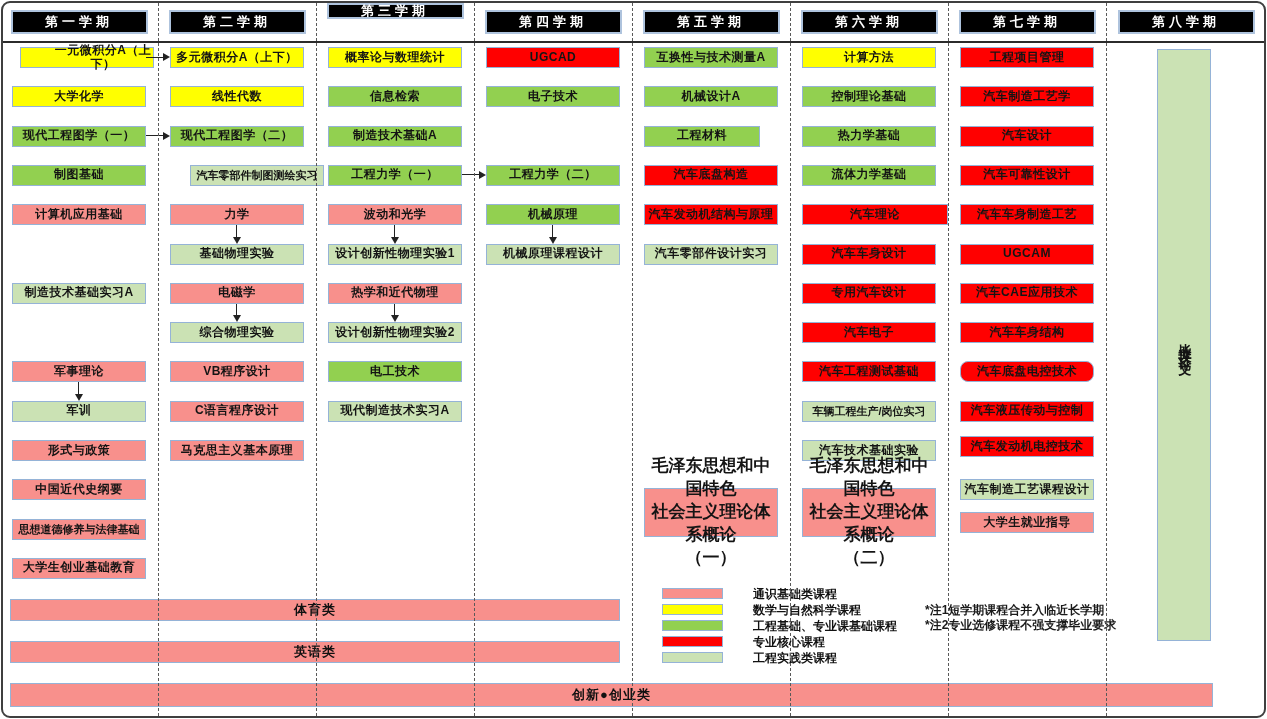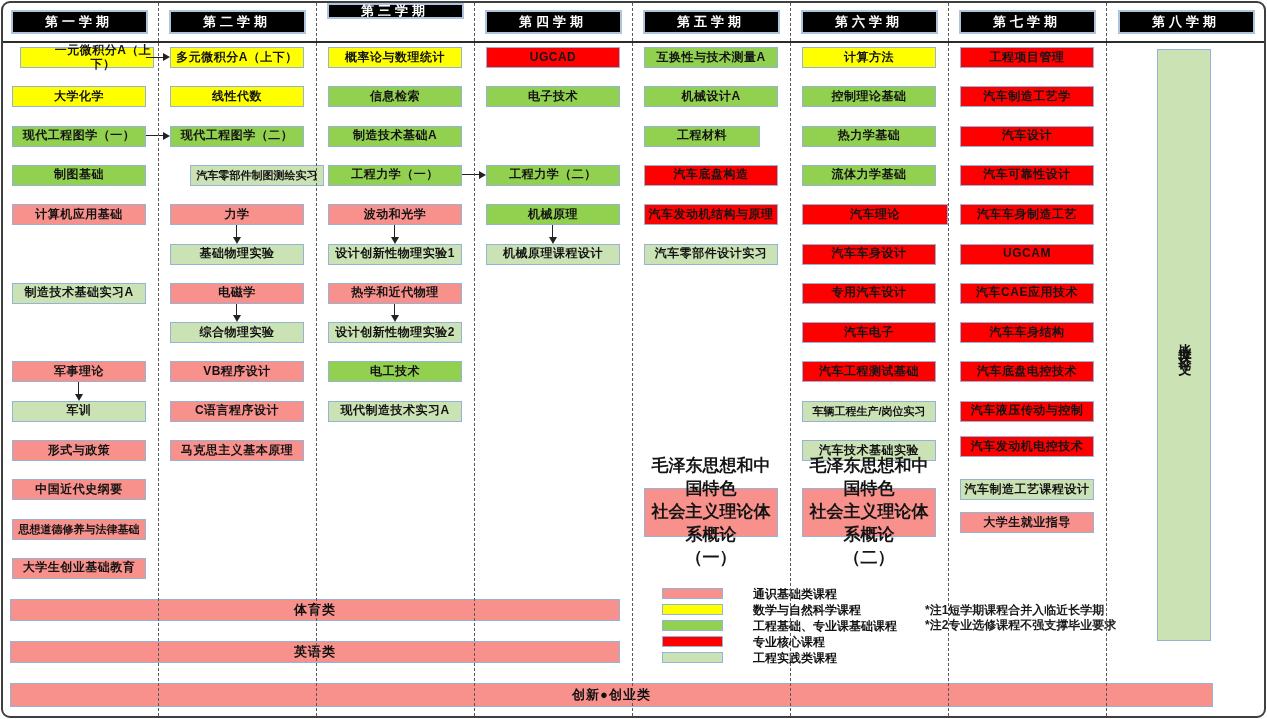--- a/index.html
+++ b/index.html
@@ -156,21 +156,21 @@
 （二）</div>
       <div class="sem-header" style="left: 958.5px; top: 10px; width: 137px; height: 24px;">第七学期</div>
       <div class="course type-core" style="left: 960px; top: 47px; width: 134px; height: 21px;">工程项目管理</div>
       <div class="course type-core" style="left: 960px; top: 86.3px; width: 134px; height: 21px;">汽车制造工艺学</div>
       <div class="course type-core" style="left: 960px; top: 125.6px; width: 134px; height: 21px;">汽车设计</div>
       <div class="course type-core" style="left: 960px; top: 164.9px; width: 134px; height: 21px;">汽车可靠性设计</div>
       <div class="course type-core" style="left: 960px; top: 204.2px; width: 134px; height: 21px;">汽车车身制造工艺</div>
       <div class="course type-core" style="left: 960px; top: 243.5px; width: 134px; height: 21px;">UGCAM</div>
       <div class="course type-core" style="left: 960px; top: 282.8px; width: 134px; height: 21px;">汽车CAE应用技术</div>
       <div class="course type-core" style="left: 960px; top: 322.1px; width: 134px; height: 21px;">汽车车身结构</div>
-      <div class="course type-core" style="left: 960px; top: 361.4px; width: 134px; height: 21px;">汽车底盘电控技术</div>
+      <div class="course type-core" style="left: 960px; top: 361.4px; width: 134px; height: 21px; border-radius: 8px;">汽车底盘电控技术</div>
       <div class="course type-core" style="left: 960px; top: 400.7px; width: 134px; height: 21px;">汽车液压传动与控制</div>
       <div class="course type-core" style="left: 960px; top: 436px; width: 134px; height: 21px;">汽车发动机电控技术</div>
       <div class="course type-practice" style="left: 960px; top: 479.3px; width: 134px; height: 21px;">汽车制造工艺课程设计</div>
       <div class="course type-general" style="left: 960px; top: 512px; width: 134px; height: 21px;">大学生就业指导</div>
       <div class="sem-header" style="left: 1117.5px; top: 10px; width: 137px; height: 24px;">第八学期</div>
       <div class="course type-practice thesis" style="left: 1157px; top: 49px; width: 54px; height: 592px;">毕业设计（论文）</div>
     </div>
   <div id="arrows-layer">
       <div class="arrow-line-h" style="left: 146px; top: 56.5px; width: 18px;"></div>
       <div class="arrow-head-right" style="left: 163px; top: 53px;"></div>

